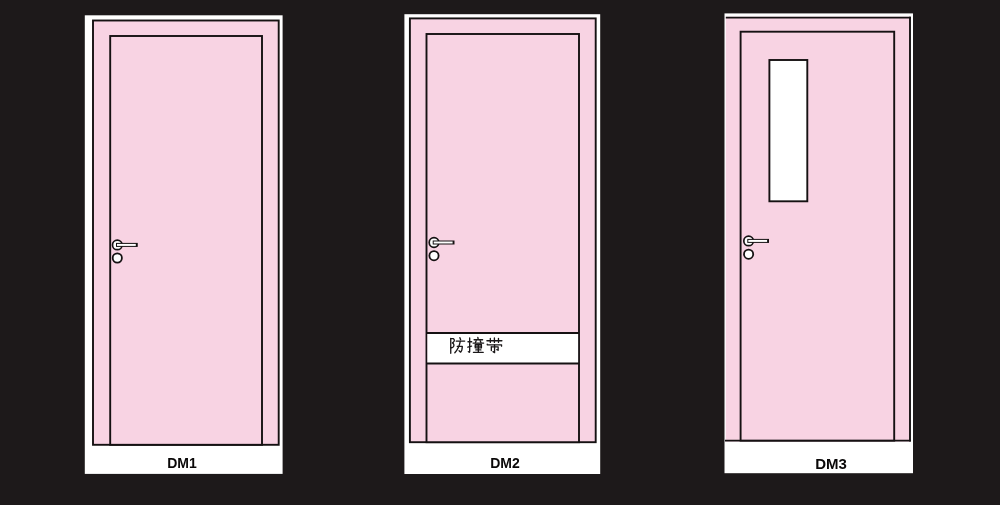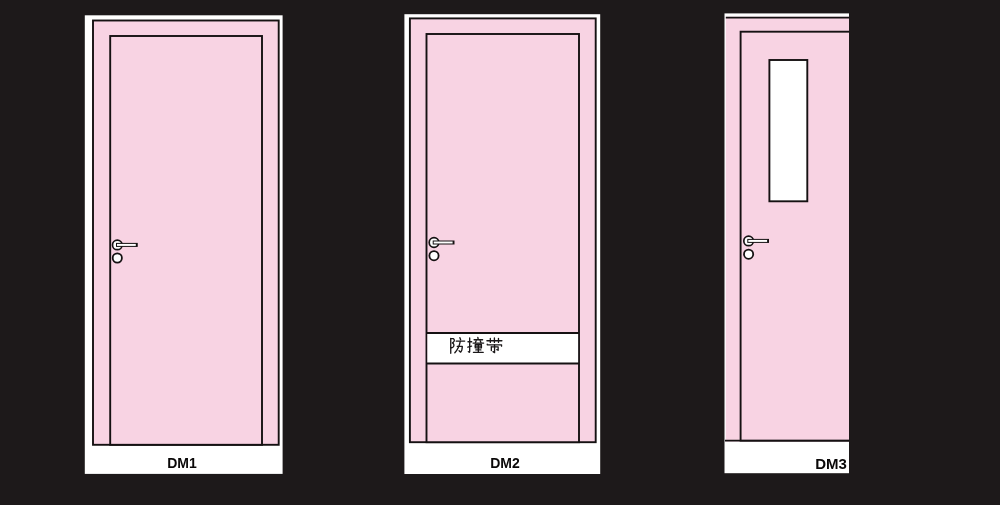--- a/index.html
+++ b/index.html
@@ -1,17 +1,17 @@
 <!DOCTYPE html>
 <html><head>
 <meta charset="utf-8">
 <style>
 html,body{margin:0;padding:0;}
 body{background:#1d191a;}
-#stage{position:relative;width:849px;height:505px;background:#1d191a;overflow:hidden;
+#stage{position:relative;width:1000px;height:505px;background:#1d191a;overflow:hidden;
   font-family:"Liberation Sans",sans-serif;}
 svg{display:block;}
 </style>
 </head>
 <body>
 <div id="stage">
 <svg width="1000" height="505" viewBox="0 0 1000 505">
 
   <rect x="0" y="0" width="1000" height="505" fill="#1d191a"></rect>
 

